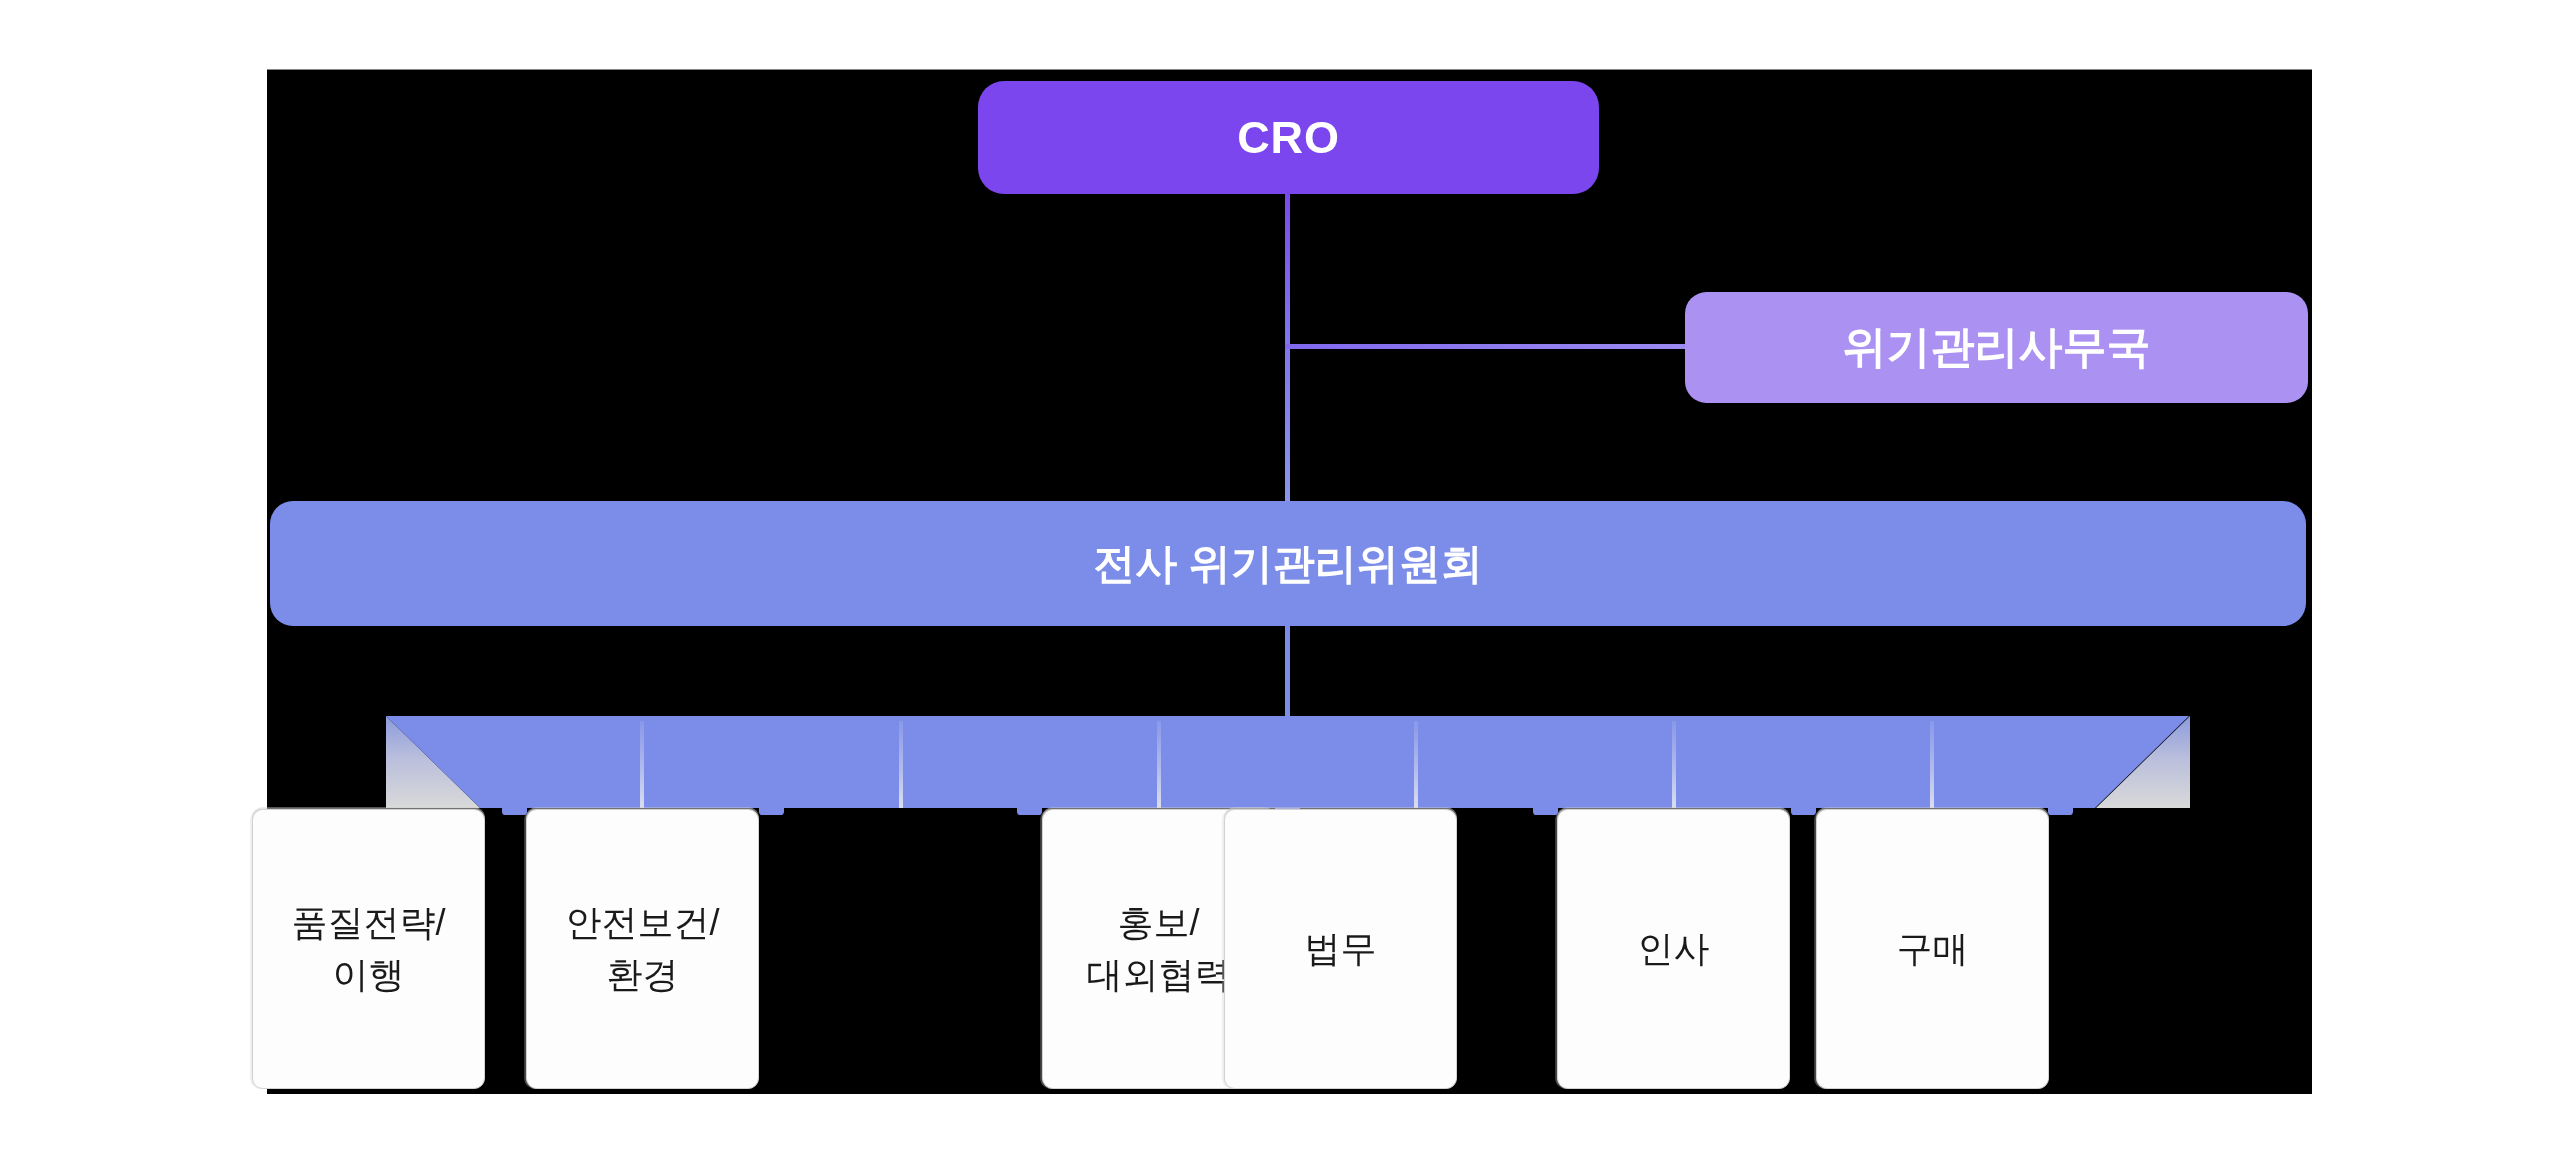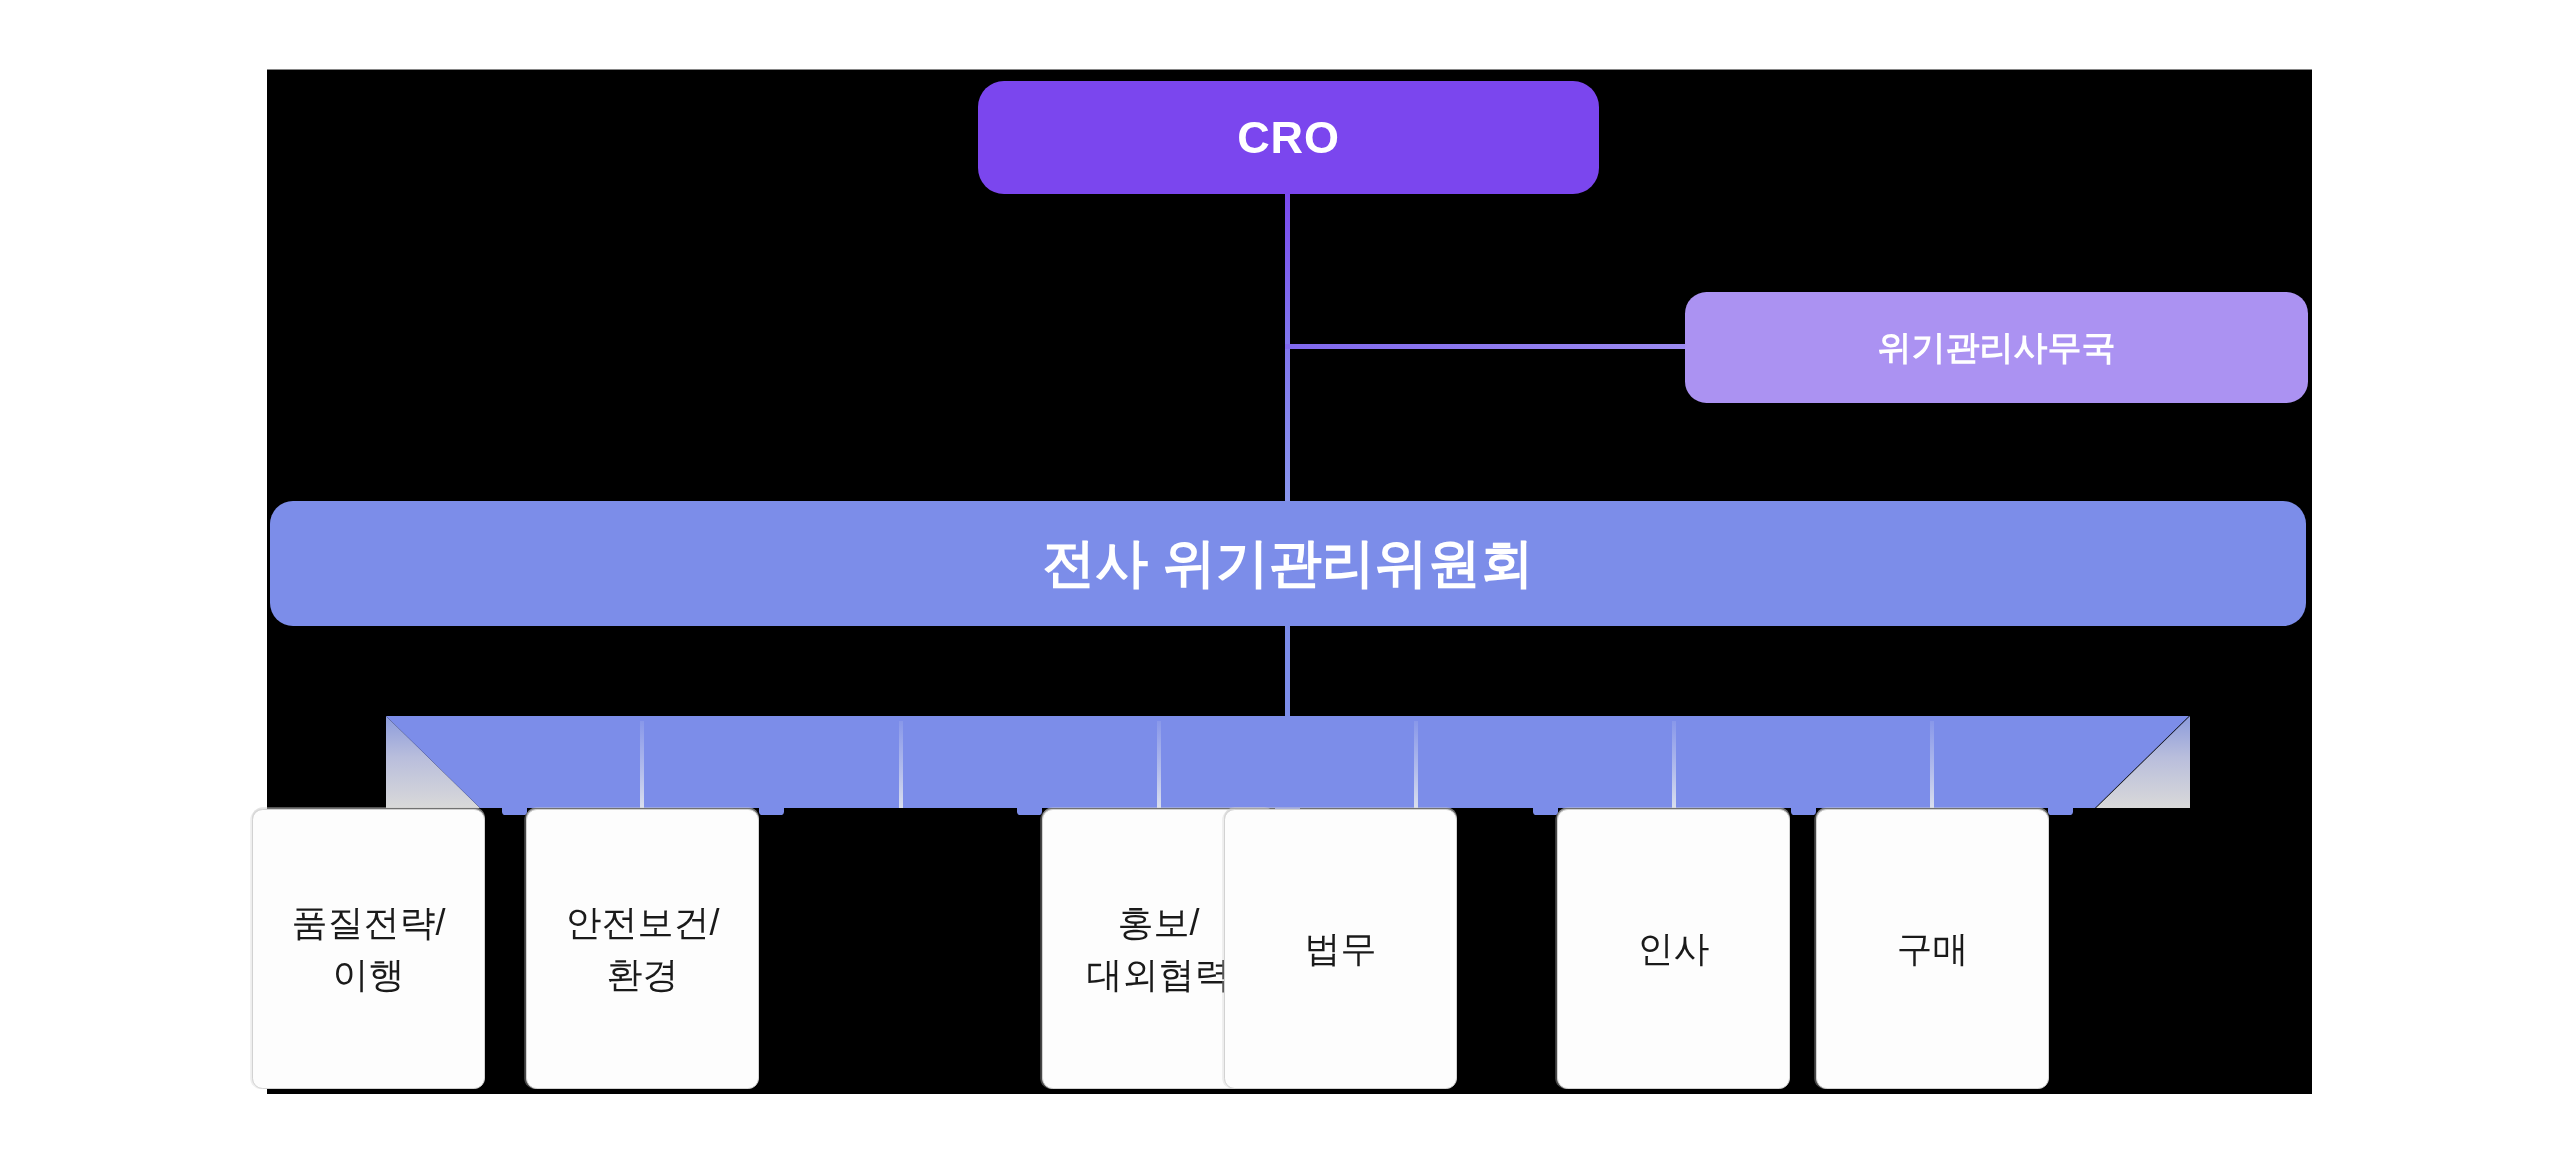--- a/index.html
+++ b/index.html
@@ -24,27 +24,27 @@
     color:#ffffff;font-weight:700;text-align:center;
   }
   .cro{
     left:978px;top:81px;width:621px;height:113px;
     background:var(--cro-box,#7b46ee);border-radius:26px;
     font-size:45px;letter-spacing:0.9px;
   }
   .secretariat{
     left:1685px;top:292px;width:623px;height:111px;
     background:var(--secretariat-box,#ab92f2);border-radius:21.5px;
-    font-size:34px;
+    font-size:44px;
     justify-content:center;
   }
   .committee{
     left:270px;top:501px;width:2036px;height:125px;
     background:var(--committee-bar,#7c8de9);border-radius:23px;
-    font-size:53px;
+    font-size:42px;
   }
 
   
   .line{position:absolute;}
   .v-line-top{
     left:1285px;top:191px;width:4.5px;height:313px;
     background:linear-gradient(to bottom,#7a49ee 0%,#8073ee 45%,#8996ec 100%);
   }
   .h-line{
     left:1285px;top:344px;width:400px;height:4.5px;

